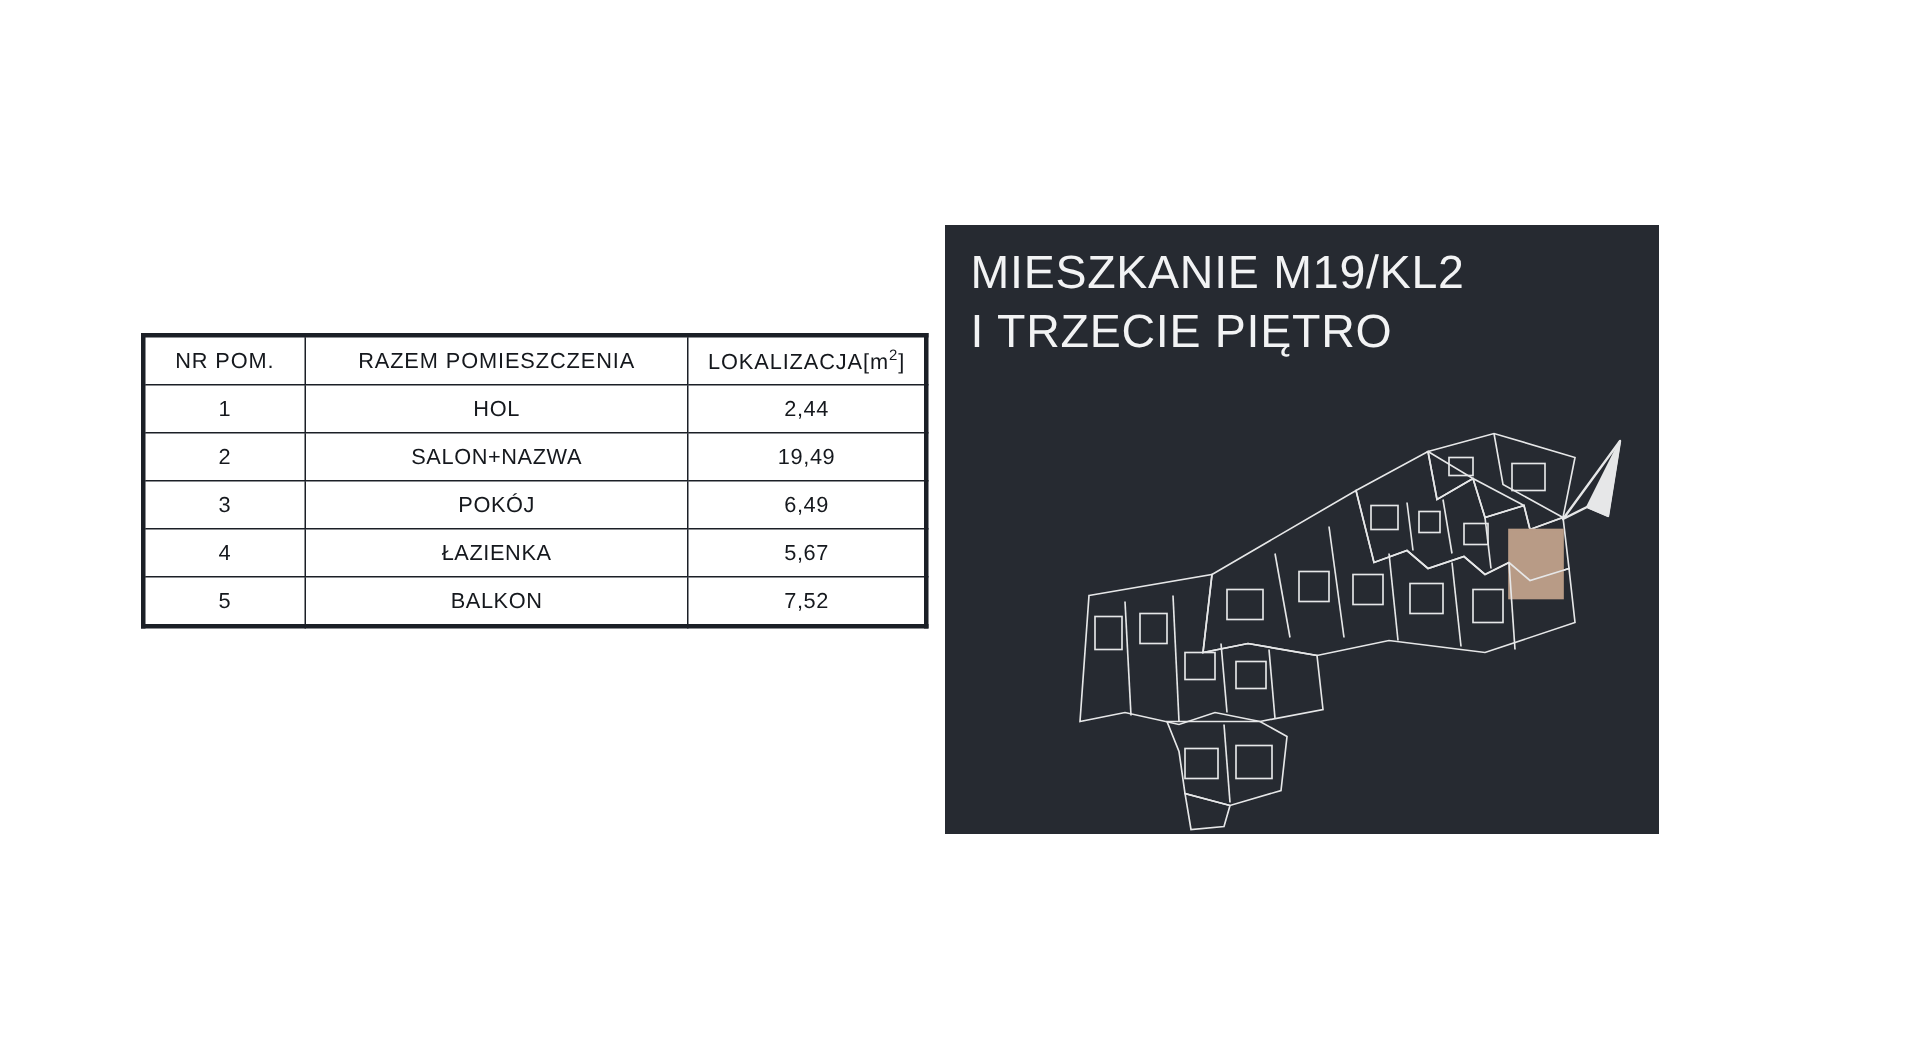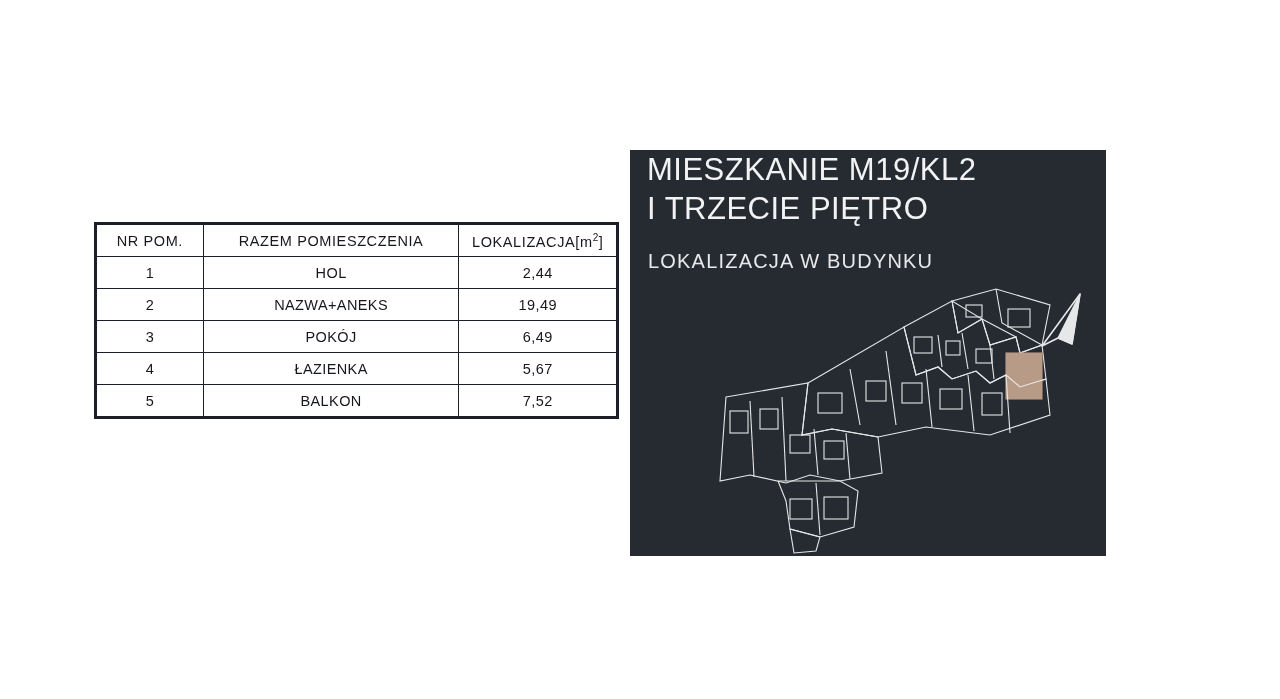--- a/index.html
+++ b/index.html
@@ -68,21 +68,21 @@
     top: 150px;
     width: 476px;
     height: 406px;
     background: #262a31;
     color: #f2f3f4;
     overflow: hidden;
   }
   .panel-title {
     position: absolute;
     left: 17px;
-    top: 0;
+    top: 12px;
     font-size: 31px;
     line-height: 39px;
     letter-spacing: 0.5px;
     font-weight: normal;
     font-family: "Liberation Sans", sans-serif;
     white-space: pre-line;
   }
   .panel-sub {
     position: absolute;
     left: 18px;
@@ -123,21 +123,21 @@
       </tr>
     </thead>
     <tbody>
       <tr>
         <td>1</td>
         <td>HOL</td>
         <td>2,44</td>
       </tr>
       <tr>
         <td>2</td>
-        <td>NAZWA+ANEKS</td>
+        <td>SALON+NAZWA</td>
         <td>19,49</td>
       </tr>
       <tr>
         <td>3</td>
         <td>POKÓJ</td>
         <td>6,49</td>
       </tr>
       <tr>
         <td>4</td>
         <td>ŁAZIENKA</td>
@@ -148,21 +148,20 @@
         <td>BALKON</td>
         <td>7,52</td>
       </tr>
     </tbody>
   </table>
 </div>
 
 <div class="panel">
   <div class="panel-title">MIESZKANIE M19/KL2
 I TRZECIE PIĘTRO</div>
-  <div class="panel-sub">LOKALIZACJA W BUDYNKU</div>
 
   <svg class="north" viewBox="0 0 60 68">
     <path d="M48 4 L10 56 L26 48 L40 54 Z" fill="none" stroke="#e6e7e8" stroke-width="1.6" stroke-linejoin="round"></path>
     <path d="M48 4 L26 48 L40 54 Z" fill="#e6e7e8" stroke="#e6e7e8" stroke-width="1.2" stroke-linejoin="round"></path>
   </svg>
 
   <svg class="plan" viewBox="0 0 400 280">
     <g fill="none" stroke="#e6e7e8" stroke-width="1.1">
 
       <path d="M262 26 L306 14 L360 30 L352 70 L330 78 L326 62 L300 70 L292 44 Z"></path>

